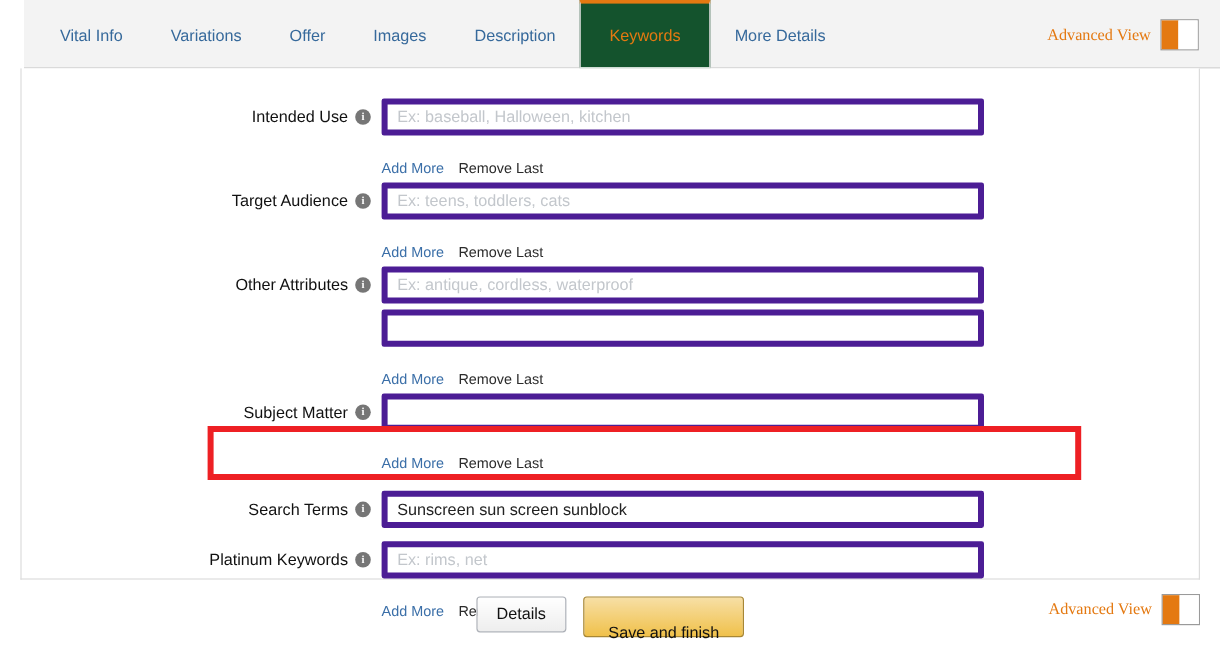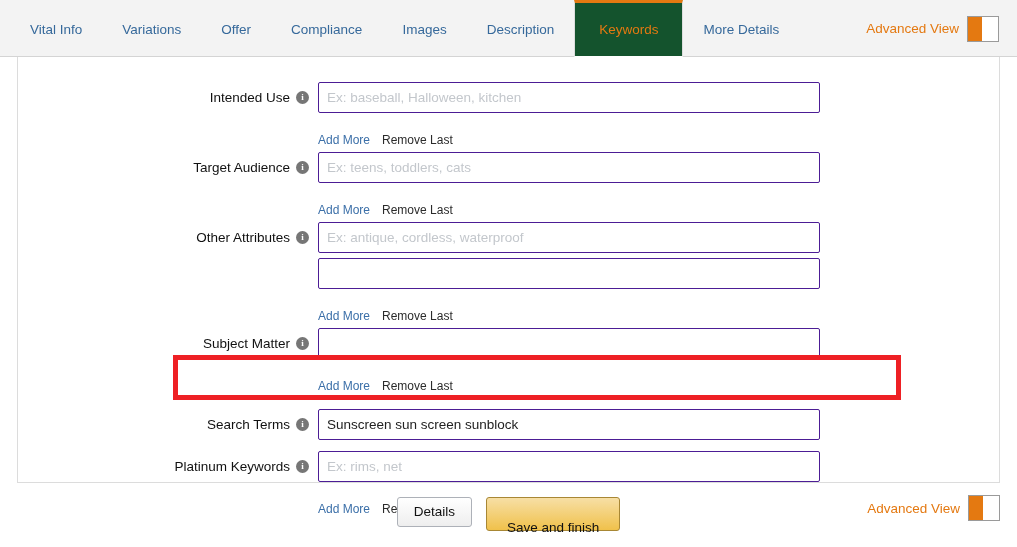--- a/index.html
+++ b/index.html
@@ -19,20 +19,21 @@
   
   .tabbar {
     position: relative;
     height: 57px;
     background: #f3f3f3;
     border-bottom: 1px solid #d4d4d4;
     box-sizing: border-box;
     display: flex;
     align-items: stretch;
     padding-left: 10px;
+    margin-left: 20px;
   }
   .tab {
     display: flex;
     align-items: center;
     padding: 0 20px;
     font-size: 13.5px;
     color: #36699b;
     cursor: pointer;
     white-space: nowrap;
     box-sizing: border-box;
@@ -56,20 +57,21 @@
     top: 0;
     height: 57px;
     display: flex;
     align-items: center;
     gap: 8px;
   }
   .adv-label {
     color: #e47911;
     font-size: 13.5px;
     white-space: nowrap;
+    font-family: Liberation Serif, serif;
   }
   .toggle {
     width: 32px;
     height: 26px;
     border: 1px solid #9a9a9a;
     display: flex;
     box-sizing: border-box;
     cursor: pointer;
     background: #ffffff;
   }
@@ -133,21 +135,21 @@
     font-family: "Liberation Serif", serif;
     flex: none;
   }
   .field-cell {
     width: 502px;
   }
   .txt {
     width: 502px;
     height: 31px;
     box-sizing: border-box;
-    border: 1px solid #4c1d95;
+    border: 5px solid #4c1d95;
     border-radius: 2px;
     padding: 0 8px;
     font-family: "Liberation Sans", sans-serif;
     font-size: 13.5px;
     color: #222222;
     background: #ffffff;
     outline: none;
     display: block;
   }
   .txt::placeholder {
@@ -229,21 +231,20 @@
     gap: 8px;
   }
 </style>
 </head>
 <body>
 
 <div class="tabbar">
   <div class="tab">Vital Info</div>
   <div class="tab">Variations</div>
   <div class="tab">Offer</div>
-  <div class="tab">Compliance</div>
   <div class="tab">Images</div>
   <div class="tab">Description</div>
   <div class="tab active">Keywords</div>
   <div class="tab">More Details</div>
 
   <div class="adv-view-top">
     <span class="adv-label">Advanced View</span>
     <span class="toggle">
       <span class="knob-on"></span>
       <span class="knob-off"></span>

